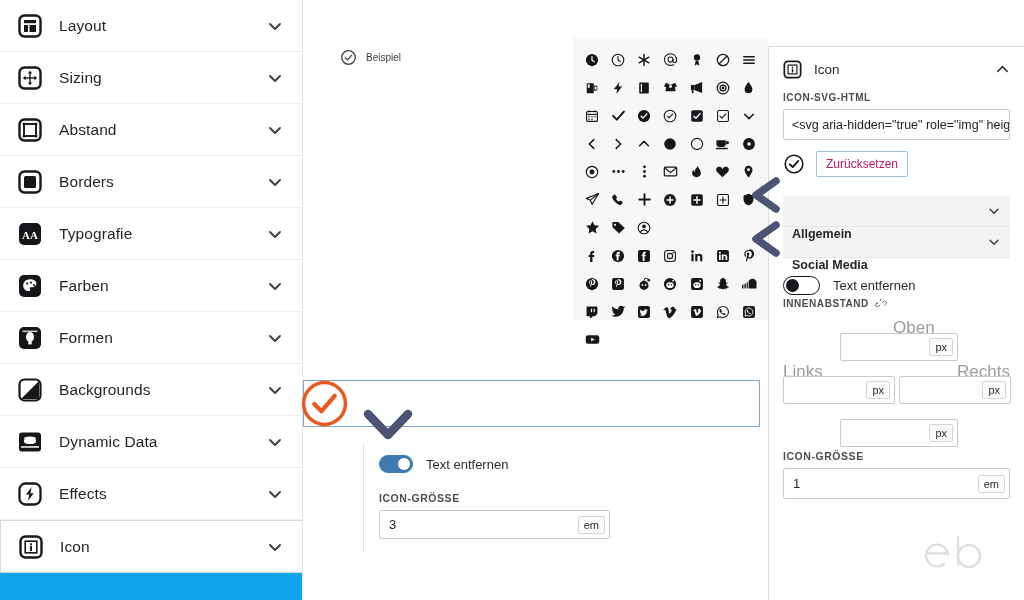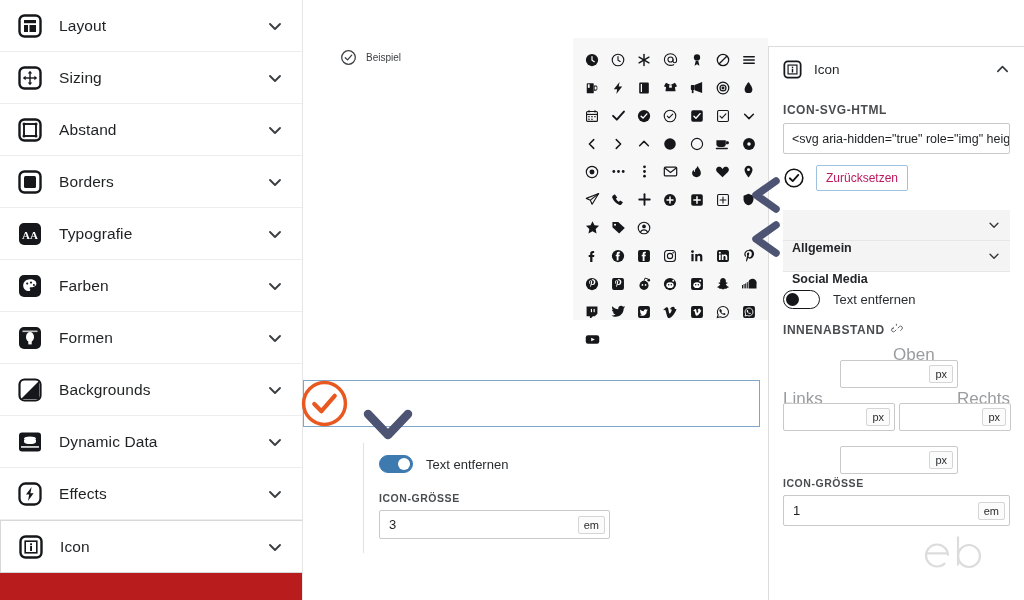--- a/index.html
+++ b/index.html
@@ -9,21 +9,21 @@
     background: #ffffff;
     font-family: "Liberation Sans", sans-serif;
     overflow: hidden;
   }
   .screen { position: relative; width: 1024px; height: 600px; background:#fff; }
 
   
   .sidebar {
     position: absolute; left: 0; top: 0;
     width: 303px; height: 600px;
-    background: #b91c1c;
+    background: #0ea5e9;
     border-right: 1px solid #e6e6e6;
   }
   .side-item {
     position: relative;
     display: flex; align-items: center;
     height: 52px;
     padding: 0 18px 0 18px;
     border-bottom: 1px solid #ededed;
     background: #fff;
   }
@@ -87,23 +87,23 @@
     display: flex; align-items: center;
     height: 40px; margin-top: 2px;
   }
   .rp-head .rh-ico { width: 19px; height:19px; margin-right: 12px; color:#16181b; }
   .rp-head .rh-ico svg{display:block;}
   .rp-head .rh-title { font-size: 13.5px; color: #25282b; flex:1; }
   .rp-head .rh-chev { width:15px;height:15px;color:#35383b; }
   .rp-head .rh-chev svg{display:block;}
 
   .fld-label {
-    font-size: 12px; letter-spacing: .55px;
+    font-size: 10px; letter-spacing: .55px;
     color: #4a4d50; font-weight: 700;
-    margin-top: 14px; margin-bottom: 6px;
+    margin-top: 3px; margin-bottom: 6px;
     display:flex; align-items:flex-start; gap:6px;
   }
   .fld-label .lnk { color:#5d6064; }
   .fld-label .lnk svg{display:block;}
 
   .txtinput {
     width: 100%; height: 31px;
     border: 1px solid #c9c9c9; border-radius: 2px;
     background:#fff;
     font-size: 12.5px; color: #1d1f21;

